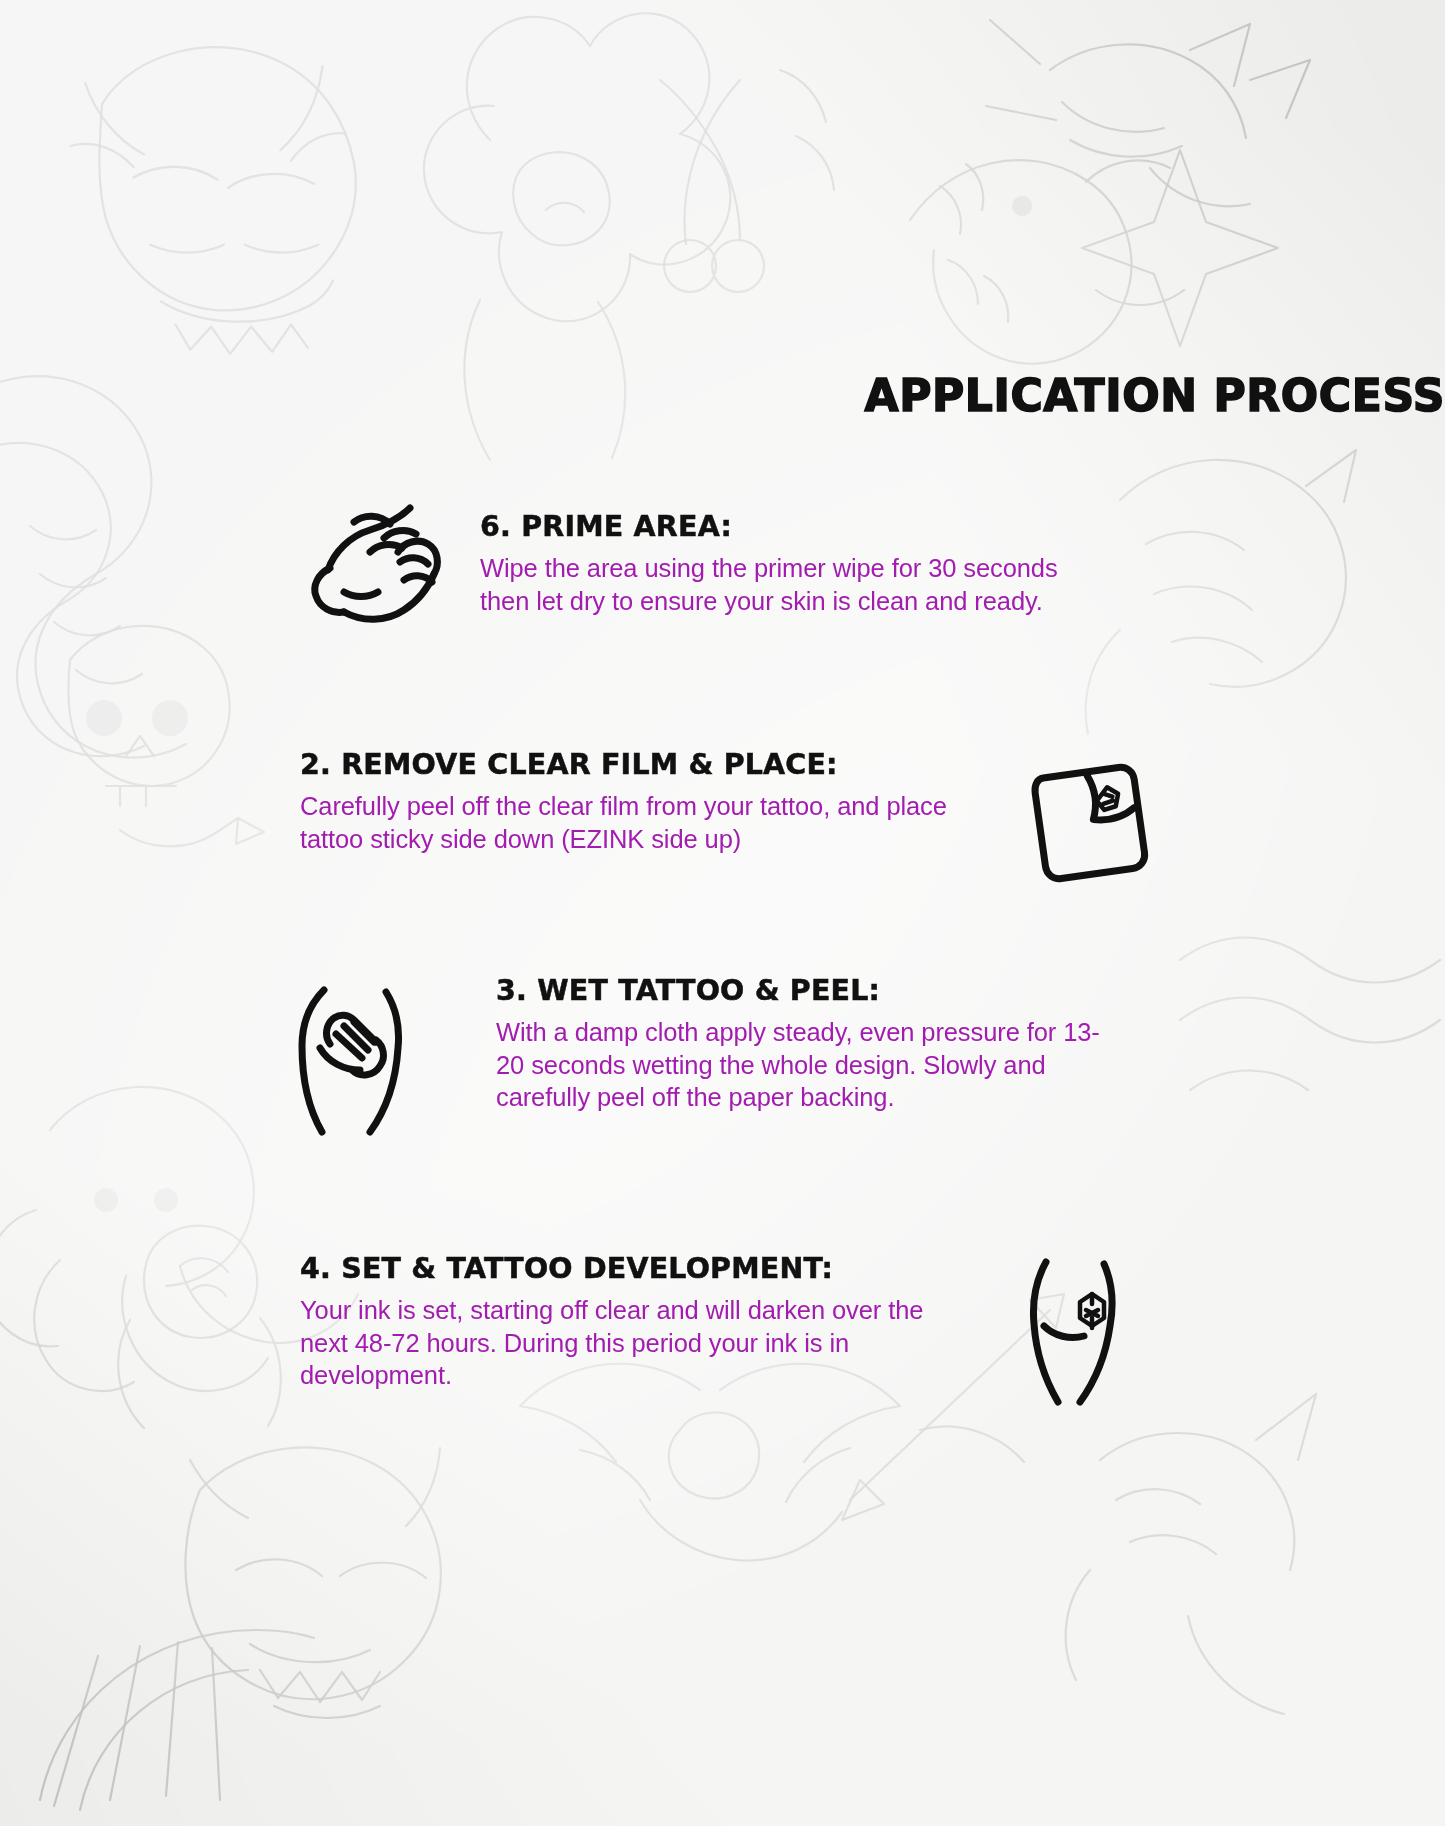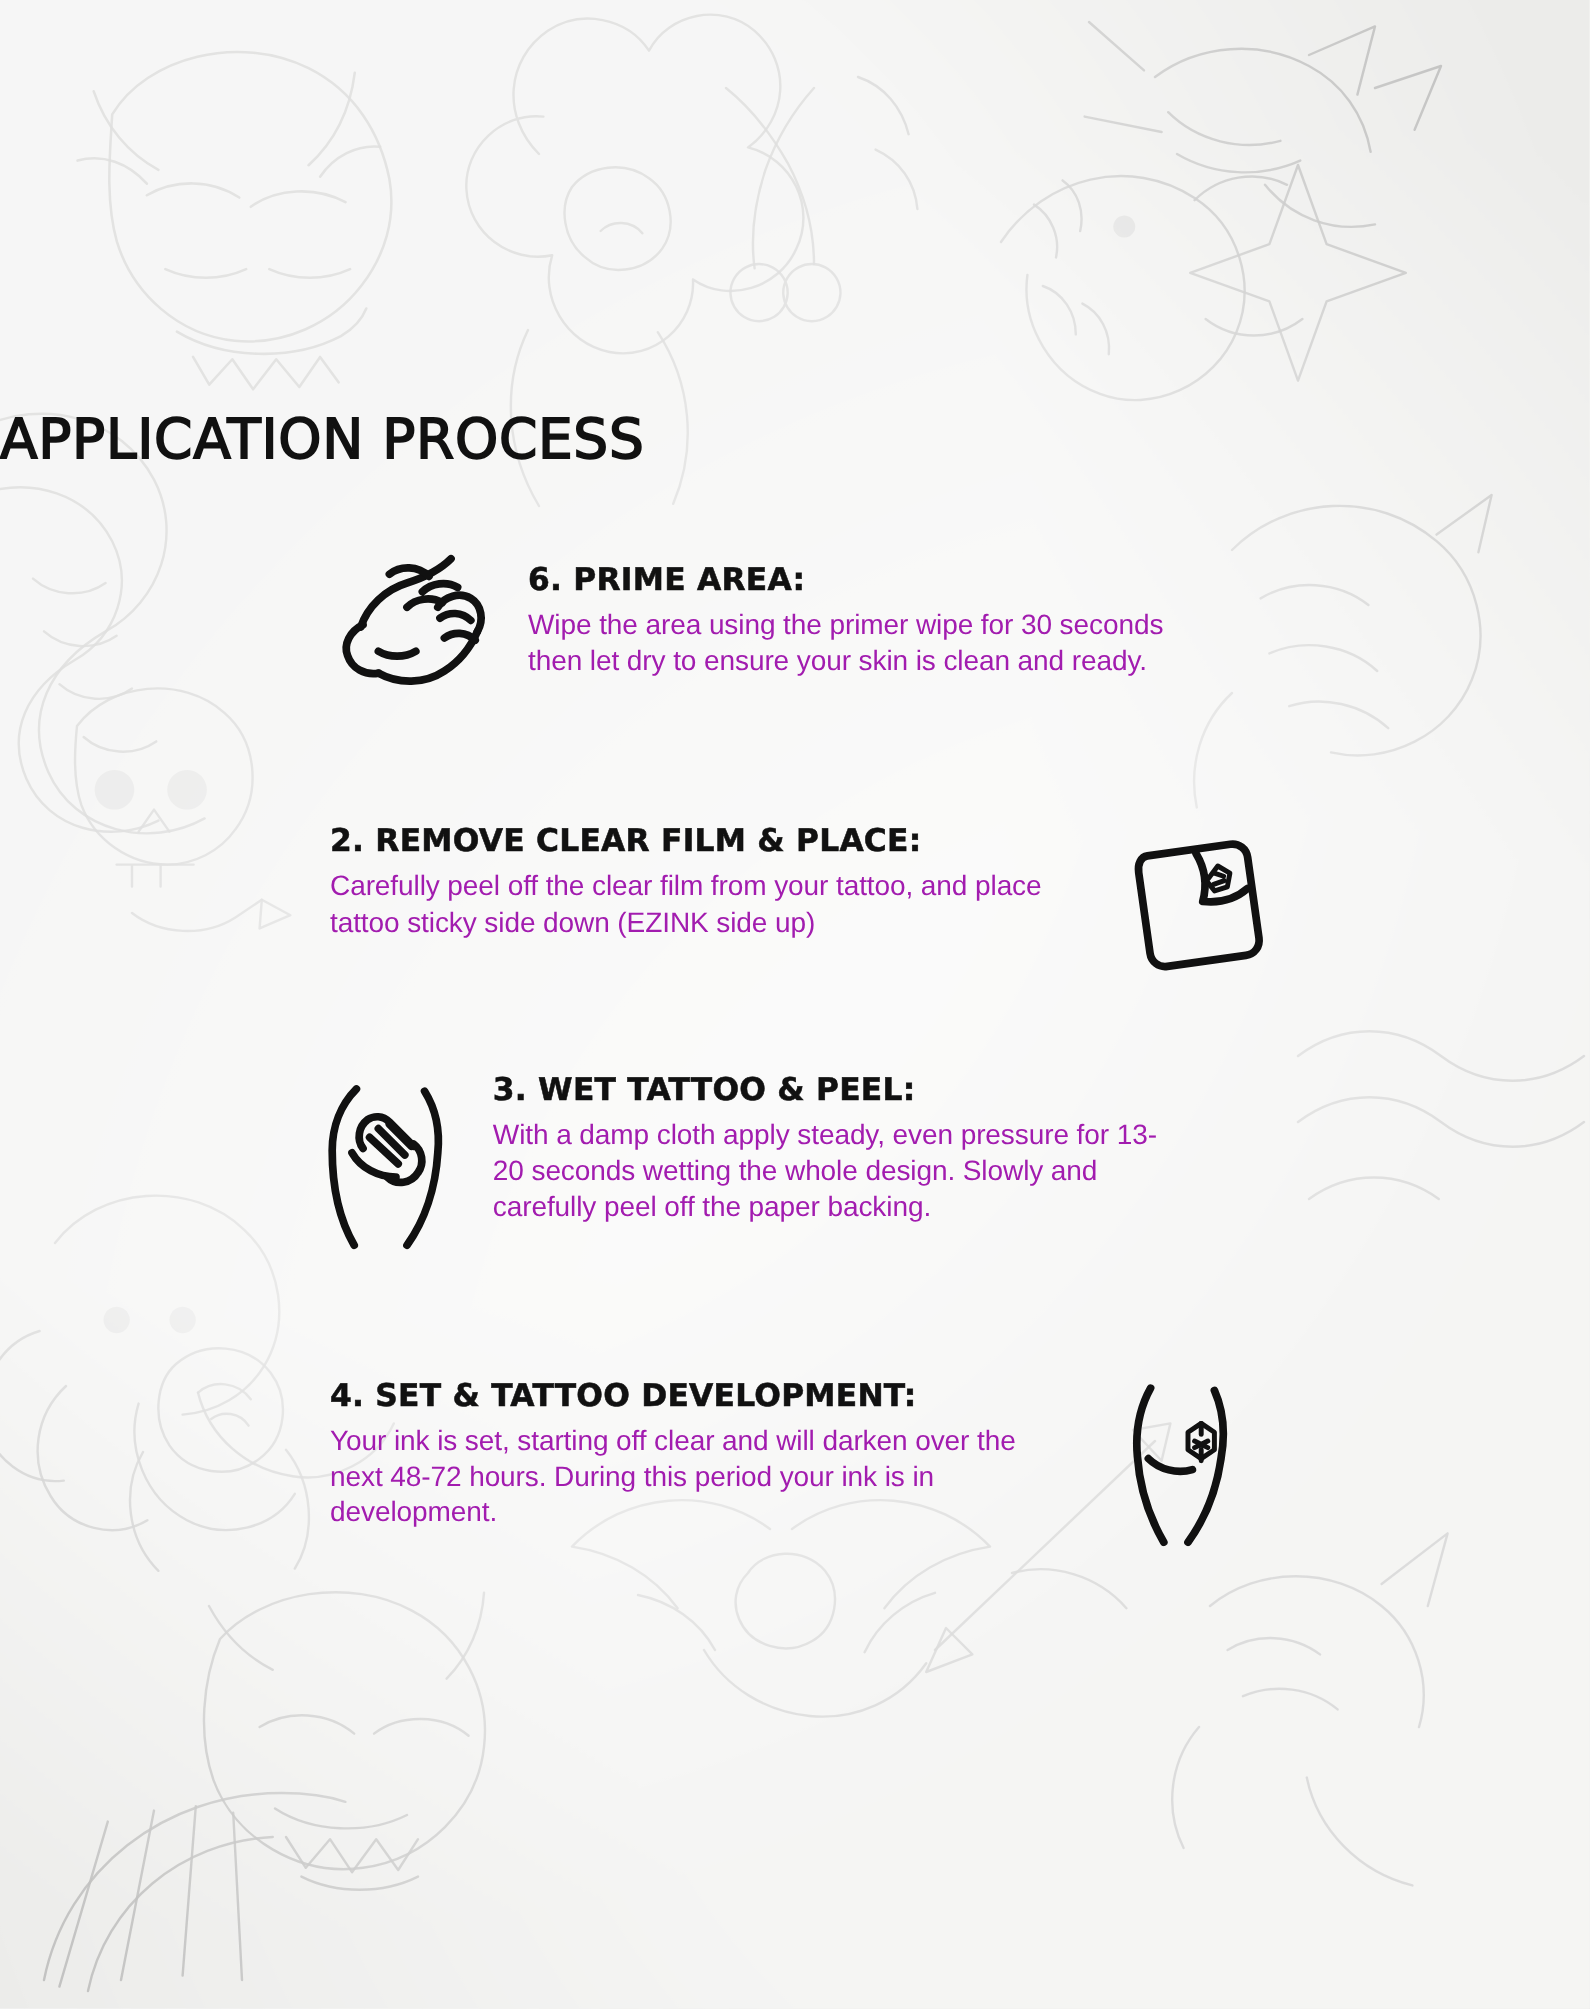--- a/index.html
+++ b/index.html
@@ -59,24 +59,24 @@
     z-index: 2;
     width: 1445px;
     height: 1826px;
   }
 
   .page-title {
     position: absolute;
     top: 370px;
     left: 0;
     width: 100%;
-    text-align: left;
+    text-align: right;
     font-family: "DejaVu Sans", sans-serif;
-    font-weight: 400;
-    font-size: 50px;
+    font-weight: 700;
+    font-size: 44px;
     letter-spacing: 0.6px;
     color: #111111;
     -webkit-text-stroke: 1.6px #111111;
   }
 
   .step {
     position: absolute;
     display: flex;
     align-items: flex-start;
   }
@@ -124,21 +124,21 @@
     stroke-linejoin: round;
   }
 
   
   #step-1 { top: 492px; left: 300px; width: 880px; }
   #step-1 .step-text { margin-left: 30px; width: 600px; padding-top: 18px; }
 
   #step-2 { top: 748px; left: 300px; width: 900px; }
   #step-2 .step-text { width: 650px; }
 
-  #step-3 { top: 968px; left: 290px; width: 880px; }
+  #step-3 { top: 968px; left: 290px; width: 880px; gap: 48px; }
   #step-3 .step-text { margin-left: 28px; width: 620px; padding-top: 6px; }
 
   #step-4 { top: 1252px; left: 300px; width: 900px; }
   #step-4 .step-text { width: 650px; }
 </style>
 </head>
 <body>
 
 <div id="bg-art">
   <svg viewBox="0 0 1445 1826" preserveAspectRatio="xMidYMid slice" aria-hidden="true">

